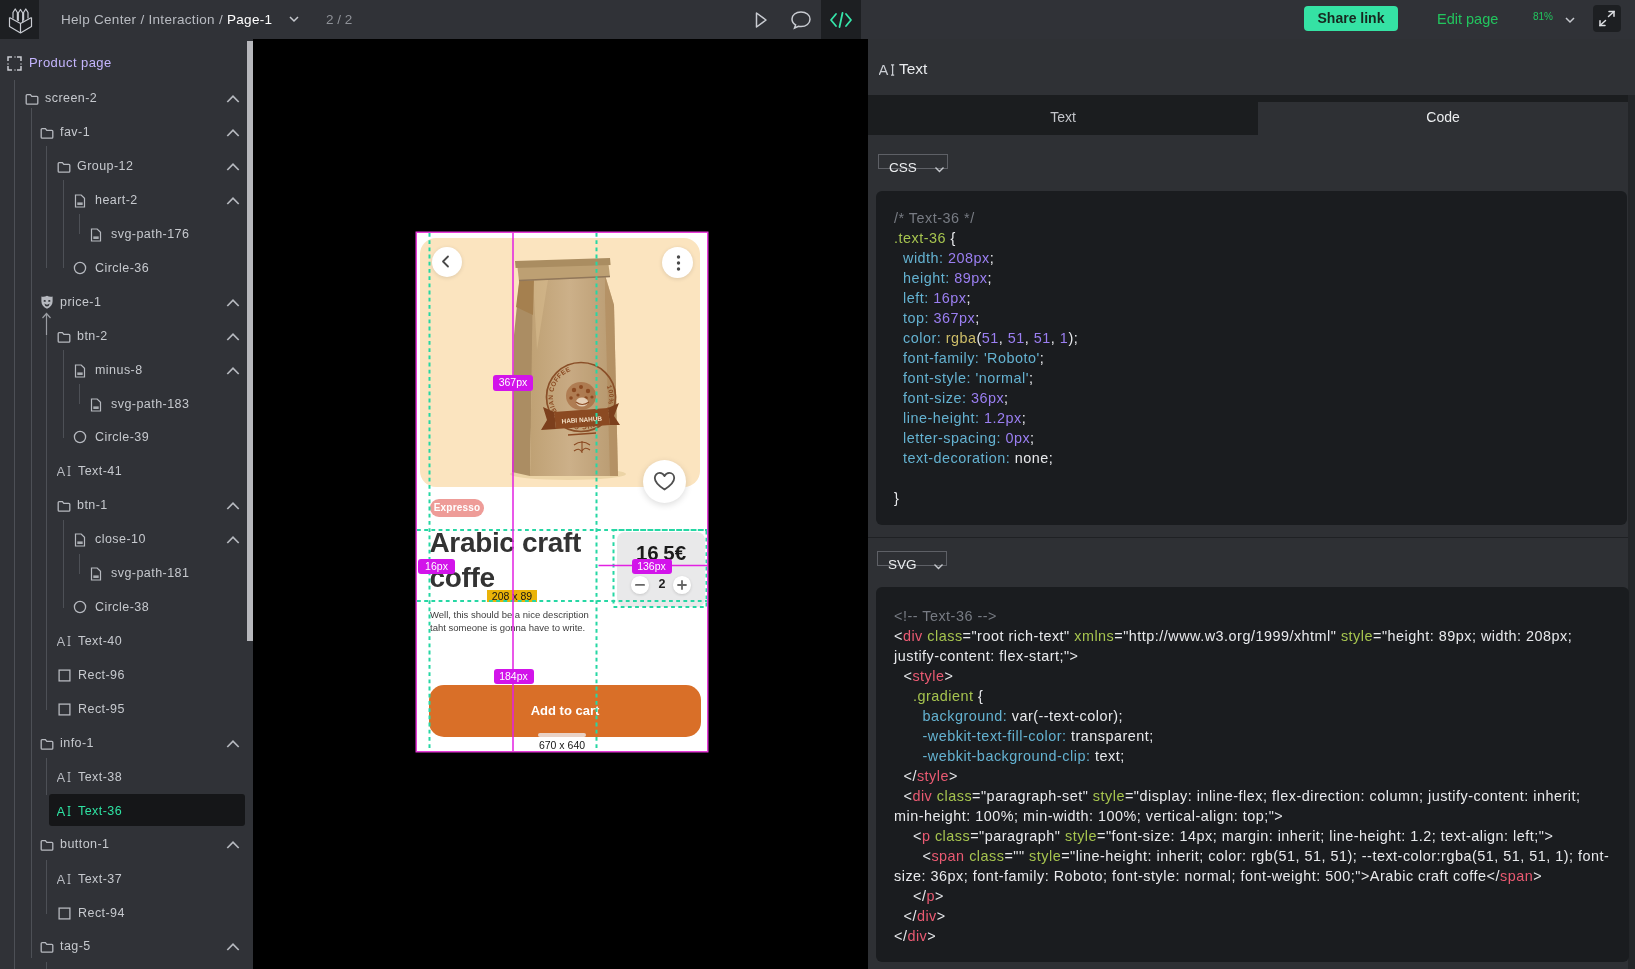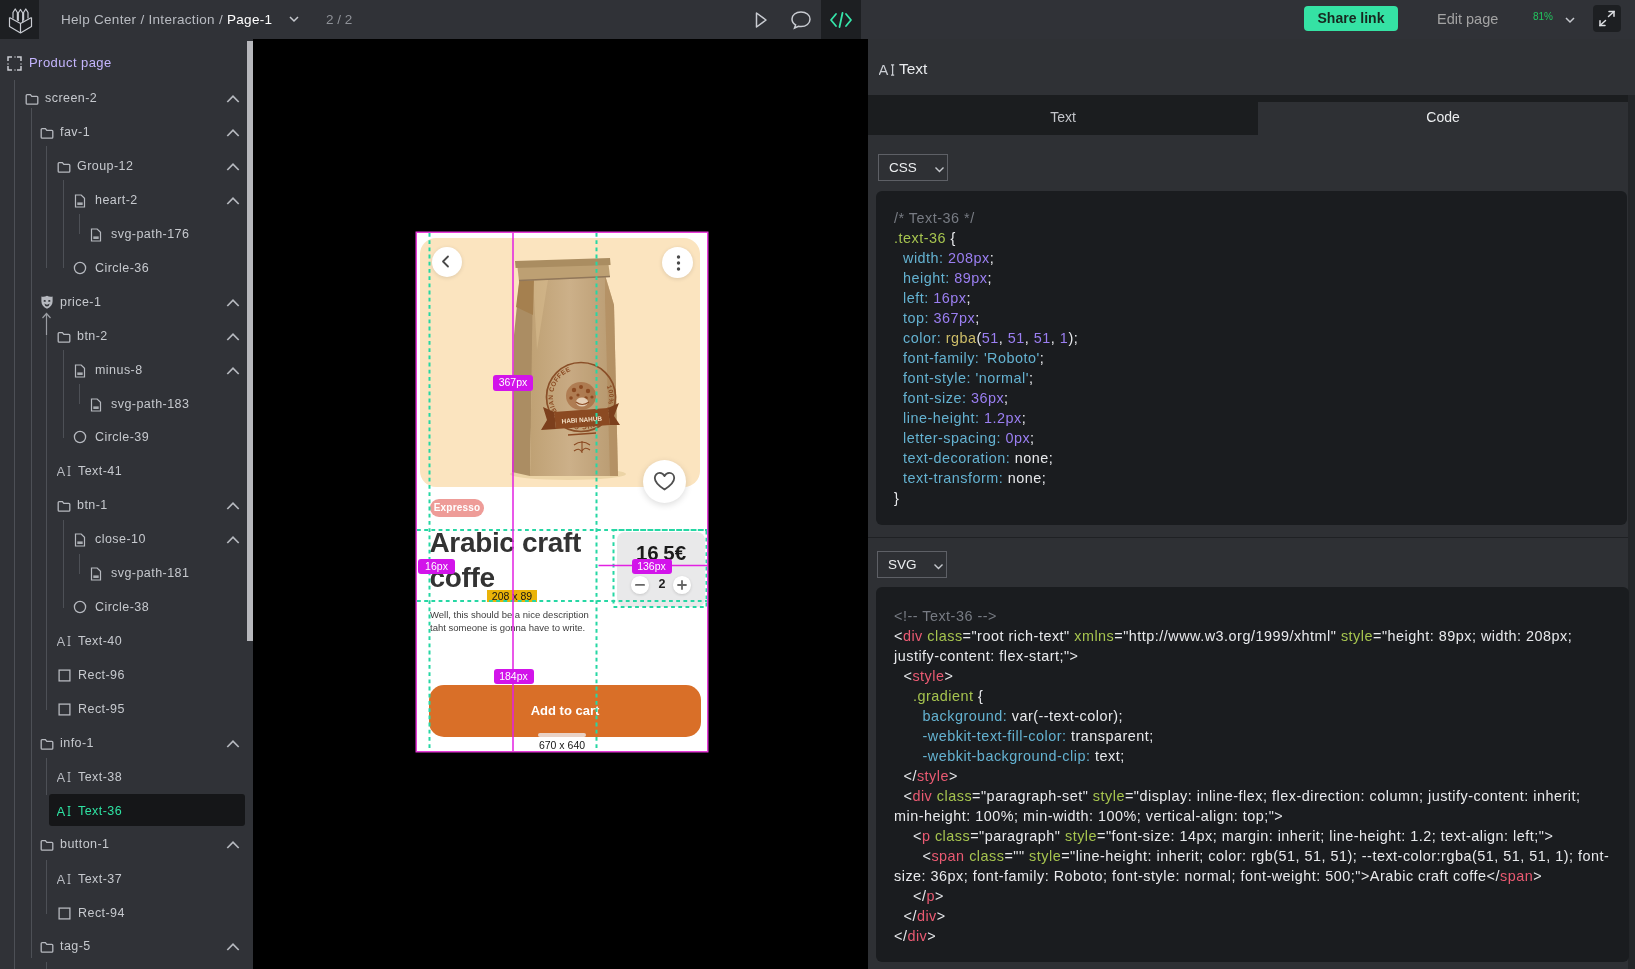--- a/index.html
+++ b/index.html
@@ -12,21 +12,21 @@
   .row { position:absolute; height:20px; line-height:20px; font-size:12.5px; color:#c6c9ce; letter-spacing:0.45px; margin-left:-1px; white-space:nowrap; }
   .ric { position:absolute; }
   .gl { position:absolute; width:1px; background:#4d5056; }
   .chev { position:absolute; width:14px; height:10px; }
   #canvas { position:absolute; left:253px; top:39px; width:615px; height:930px; background:#000; }
   #rpanel { position:absolute; left:868px; top:39px; width:767px; height:930px; background:#2e3034; }
   .codeblock { position:absolute; background:#1a1c1f; border-radius:6px; overflow:hidden; }
   .cl { position:absolute; left:0; right:0; height:20px; line-height:20px; font-size:14.4px; letter-spacing:0.5px; white-space:nowrap; color:#e8e9ec; }
   .cm { color:#777b83; } .gr { color:#a6c44f; } .pr { color:#64b2d1; }
   .vl { color:#9b7ff2; } .yw { color:#cdbd68; } .tg { color:#ea5a72; }
-  .dd { position:absolute; width:70px; height:27px; border:1px solid #5e6066; border-radius:0; color:#eceef0; font-size:13.5px; }
+  .dd { position:absolute; width:70px; height:15px; border:1px solid #5e6066; border-radius:0; color:#eceef0; font-size:13.5px; }
 </style>
 </head>
 <body>
 
 <div id="topbar">
   <div id="logo">
     <svg width="25" height="30" viewBox="0 0 25 30" style="position:absolute;left:8px;top:5px" fill="none" stroke="#c9ccd2" stroke-width="1.2" stroke-linejoin="round">
       <path d="M1.5 12.5 L12.5 18.5 L23.5 12.5 M1.5 12.5 L1.5 21.5 L12.5 28 L23.5 21.5 L23.5 12.5 M12.5 18.5 L12.5 28"></path>
       <path d="M5 13.5 L5 7.5 L7.2 4 L9.4 7.5 L9.4 15.5"></path>
       <path d="M10.3 16 L10.3 8 L12.5 4.5 L14.7 8 L14.7 17.5"></path>
@@ -44,21 +44,21 @@
   <svg class="abs" style="left:790px;top:10px" width="22" height="20" viewBox="0 0 22 20" fill="none" stroke="#c9ccd2" stroke-width="1.5">
       <path d="M11 2 C5.8 2 2 5 2 9 C2 11.5 3.4 13.6 5.6 14.9 L4.5 18 L8.5 16.2 C9.3 16.4 10.1 16.5 11 16.5 C16.2 16.5 20 13.5 20 9.2 C20 5 16.2 2 11 2 Z"></path>
     </svg>
   <div class="abs" style="left:821px;top:0;width:40px;height:39px;background:#1d1f22"></div>
   <svg class="abs" style="left:829px;top:12px" width="24" height="16" viewBox="0 0 24 16" fill="none" stroke="#35e5a9" stroke-width="1.8" stroke-linecap="round" stroke-linejoin="round">
       <path d="M7 2 L2 8 L7 14"></path>
       <path d="M17 2 L22 8 L17 14"></path>
       <path d="M13.5 1 L10.5 15"></path>
     </svg>
   <div class="abs" style="left:1304px;top:6px;width:94px;height:25px;background:#35e2a4;border-radius:4px;text-align:center;line-height:25px;font-size:14px;font-weight:bold;color:#17271f">Share link</div>
-  <div class="abs" style="left:1437px;top:11px;font-size:14.5px;color:#a3a3a3">Edit page</div>
+  <div class="abs" style="left:1437px;top:11px;font-size:14.5px;color:#22c55e">Edit page</div>
   <div class="abs" style="left:1533px;top:11px;font-size:10px;color:#22c55e">81%</div>
   <svg class="abs" style="left:1564px;top:16px" width="12" height="8" viewBox="0 0 12 8" fill="none" stroke="#c6c9ce" stroke-width="1.5">
       <path d="M2 2 L6 6 L10 2"></path>
     </svg>
   <div class="abs" style="left:1593px;top:5px;width:28px;height:27px;background:#1d1f22;border-radius:4px"></div>
   <svg class="abs" style="left:1598px;top:10px" width="18" height="17" viewBox="0 0 18 17" fill="none" stroke="#dfe1e5" stroke-width="1.5" stroke-linecap="round">
       <path d="M10.5 6.5 L16 1.5"></path>
       <path d="M11 1.5 L16 1.5 L16 6.3"></path>
       <path d="M7.5 10.5 L2 15.5"></path>
       <path d="M2 10.8 L2 15.5 L7 15.5"></path>
@@ -399,21 +399,20 @@
     <div class="cl" style="left:27px;top:77.5px"><span class="pr">height:</span> <span class="vl">89px</span>;</div>
     <div class="cl" style="left:27px;top:97.5px"><span class="pr">left:</span> <span class="vl">16px</span>;</div>
     <div class="cl" style="left:27px;top:117.5px"><span class="pr">top:</span> <span class="vl">367px</span>;</div>
     <div class="cl" style="left:27px;top:137.5px"><span class="pr">color:</span> <span class="yw">rgba</span>(<span class="vl">51</span>, <span class="vl">51</span>, <span class="vl">51</span>, <span class="vl">1</span>);</div>
     <div class="cl" style="left:27px;top:157.5px"><span class="pr">font-family:</span> <span class="pr">'Roboto'</span>;</div>
     <div class="cl" style="left:27px;top:177.5px"><span class="pr">font-style:</span> <span class="pr">'normal'</span>;</div>
     <div class="cl" style="left:27px;top:197.5px"><span class="pr">font-size:</span> <span class="vl">36px</span>;</div>
     <div class="cl" style="left:27px;top:217.5px"><span class="pr">line-height:</span> <span class="vl">1.2px</span>;</div>
     <div class="cl" style="left:27px;top:237.5px"><span class="pr">letter-spacing:</span> <span class="vl">0px</span>;</div>
     <div class="cl" style="left:27px;top:257.5px"><span class="pr">text-decoration:</span> none;</div>
-    <div class="cl" style="left:27px;top:277.5px"><span class="pr">text-transform:</span> none;</div>
     <div class="cl" style="left:18px;top:297.5px">}</div>
   </div>
 
   <div class="abs" style="left:0;top:498px;width:760px;height:1px;background:#1f2124"></div>
   <div class="dd" style="left:9px;top:512px">
       <span style="position:absolute;left:10px;top:5px">SVG</span>
     <svg style="position:absolute;left:55px;top:10.5px" width="11" height="7" viewBox="0 0 11 7" fill="none" stroke="#c6c9ce" stroke-width="1.4">
         <path d="M1.5 1.5 L5.5 5.5 L9.5 1.5"></path>
       </svg>
     </div>

